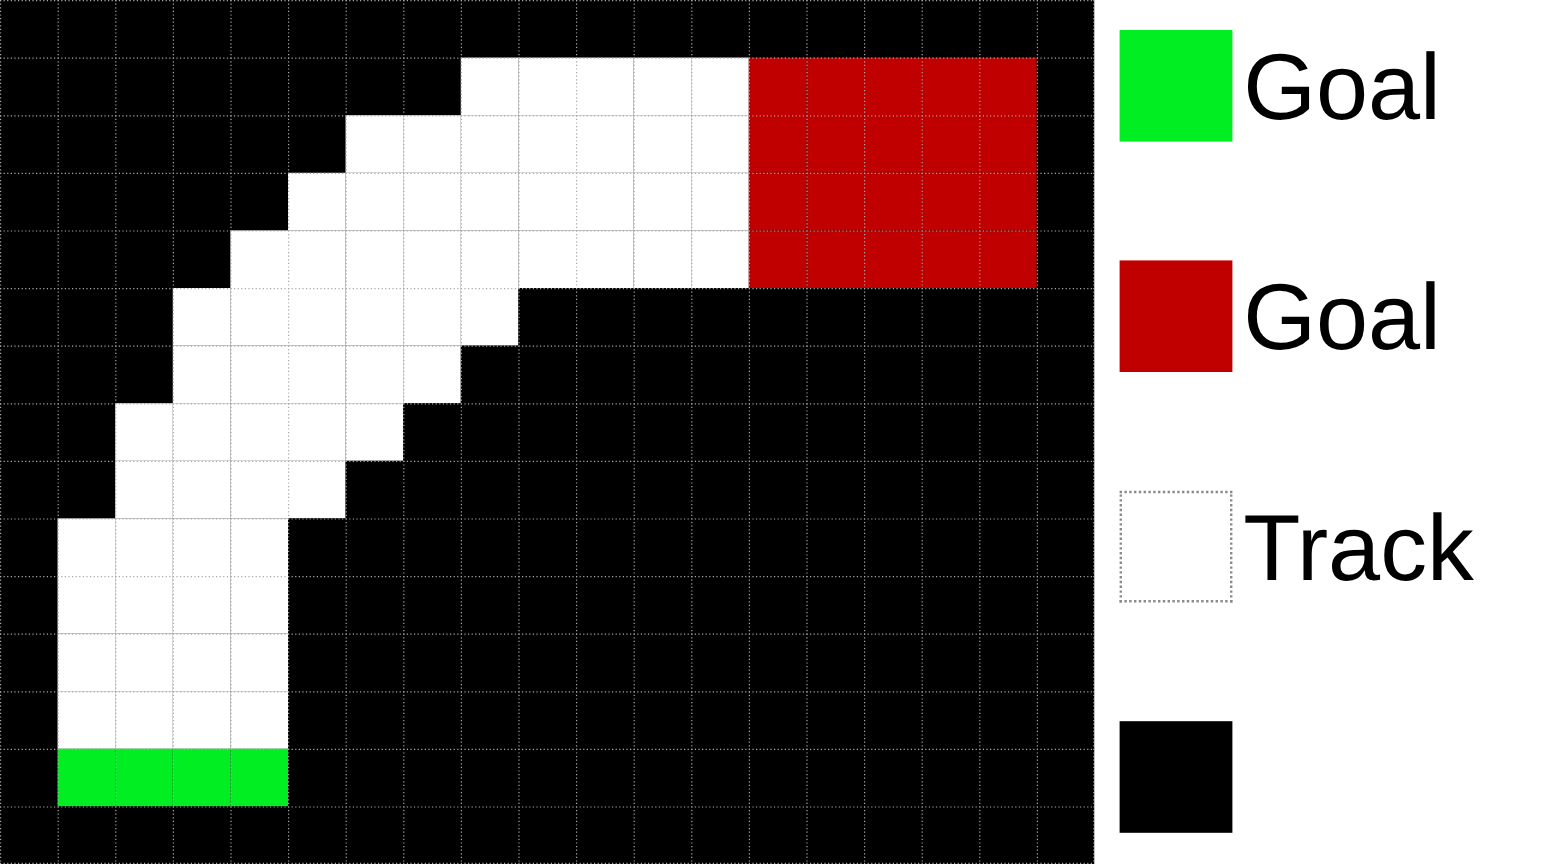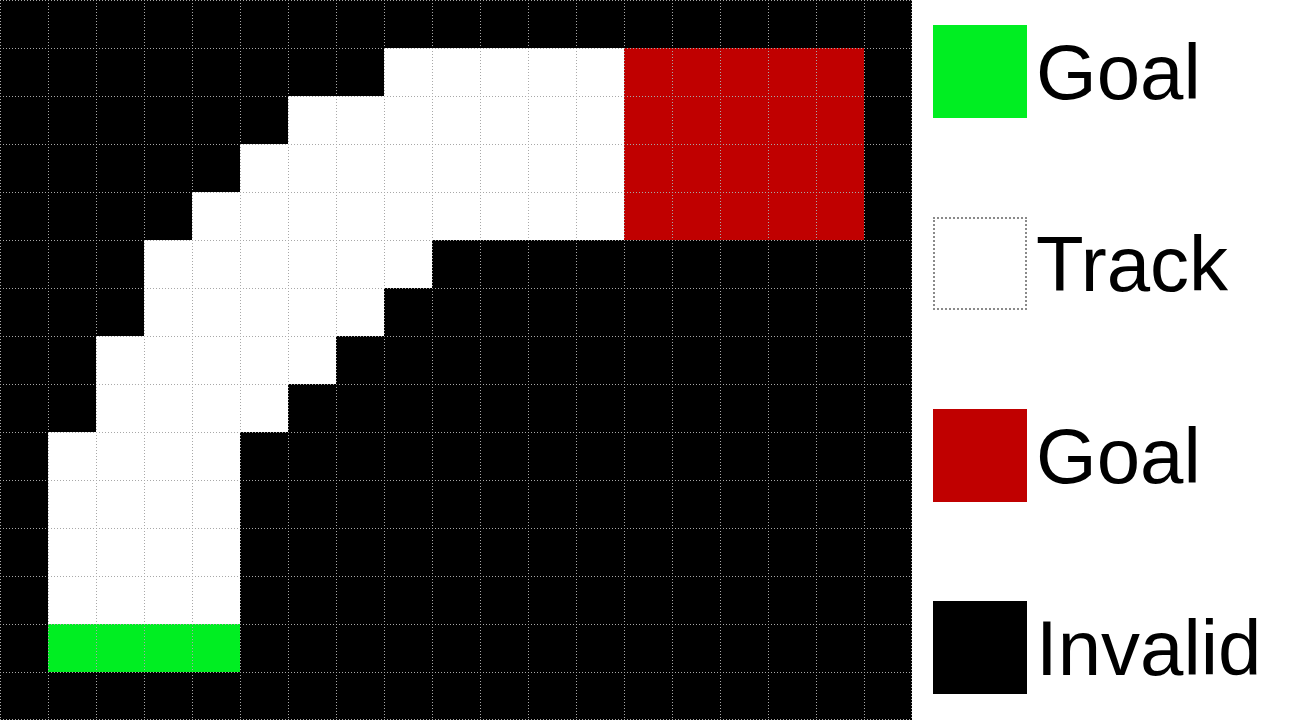--- a/index.html
+++ b/index.html
@@ -398,28 +398,27 @@
   </div>
 
   <div class="legend">
 
     <div class="legend-item">
       <span class="swatch" style="background: rgb(0, 238, 34);"></span>
       <span class="legend-label">Goal</span>
     </div>
 
     <div class="legend-item">
+      <span class="swatch" style="background: rgb(192, 0, 0);"></span>
+      <span class="legend-label">Goal</span>
+    </div>
+
+    <div class="legend-item">
       <span class="swatch swatch--outlined" style="background: rgb(255, 255, 255); border-color: rgb(138, 138, 138);"></span>
       <span class="legend-label">Track</span>
     </div>
 
     <div class="legend-item">
-      <span class="swatch" style="background: rgb(192, 0, 0);"></span>
-      <span class="legend-label">Goal</span>
-    </div>
-
-    <div class="legend-item">
       <span class="swatch" style="background: rgb(0, 0, 0);"></span>
-      <span class="legend-label">Invalid</span>
     </div>
 
   </div>
 </div>
 
 </body></html>

